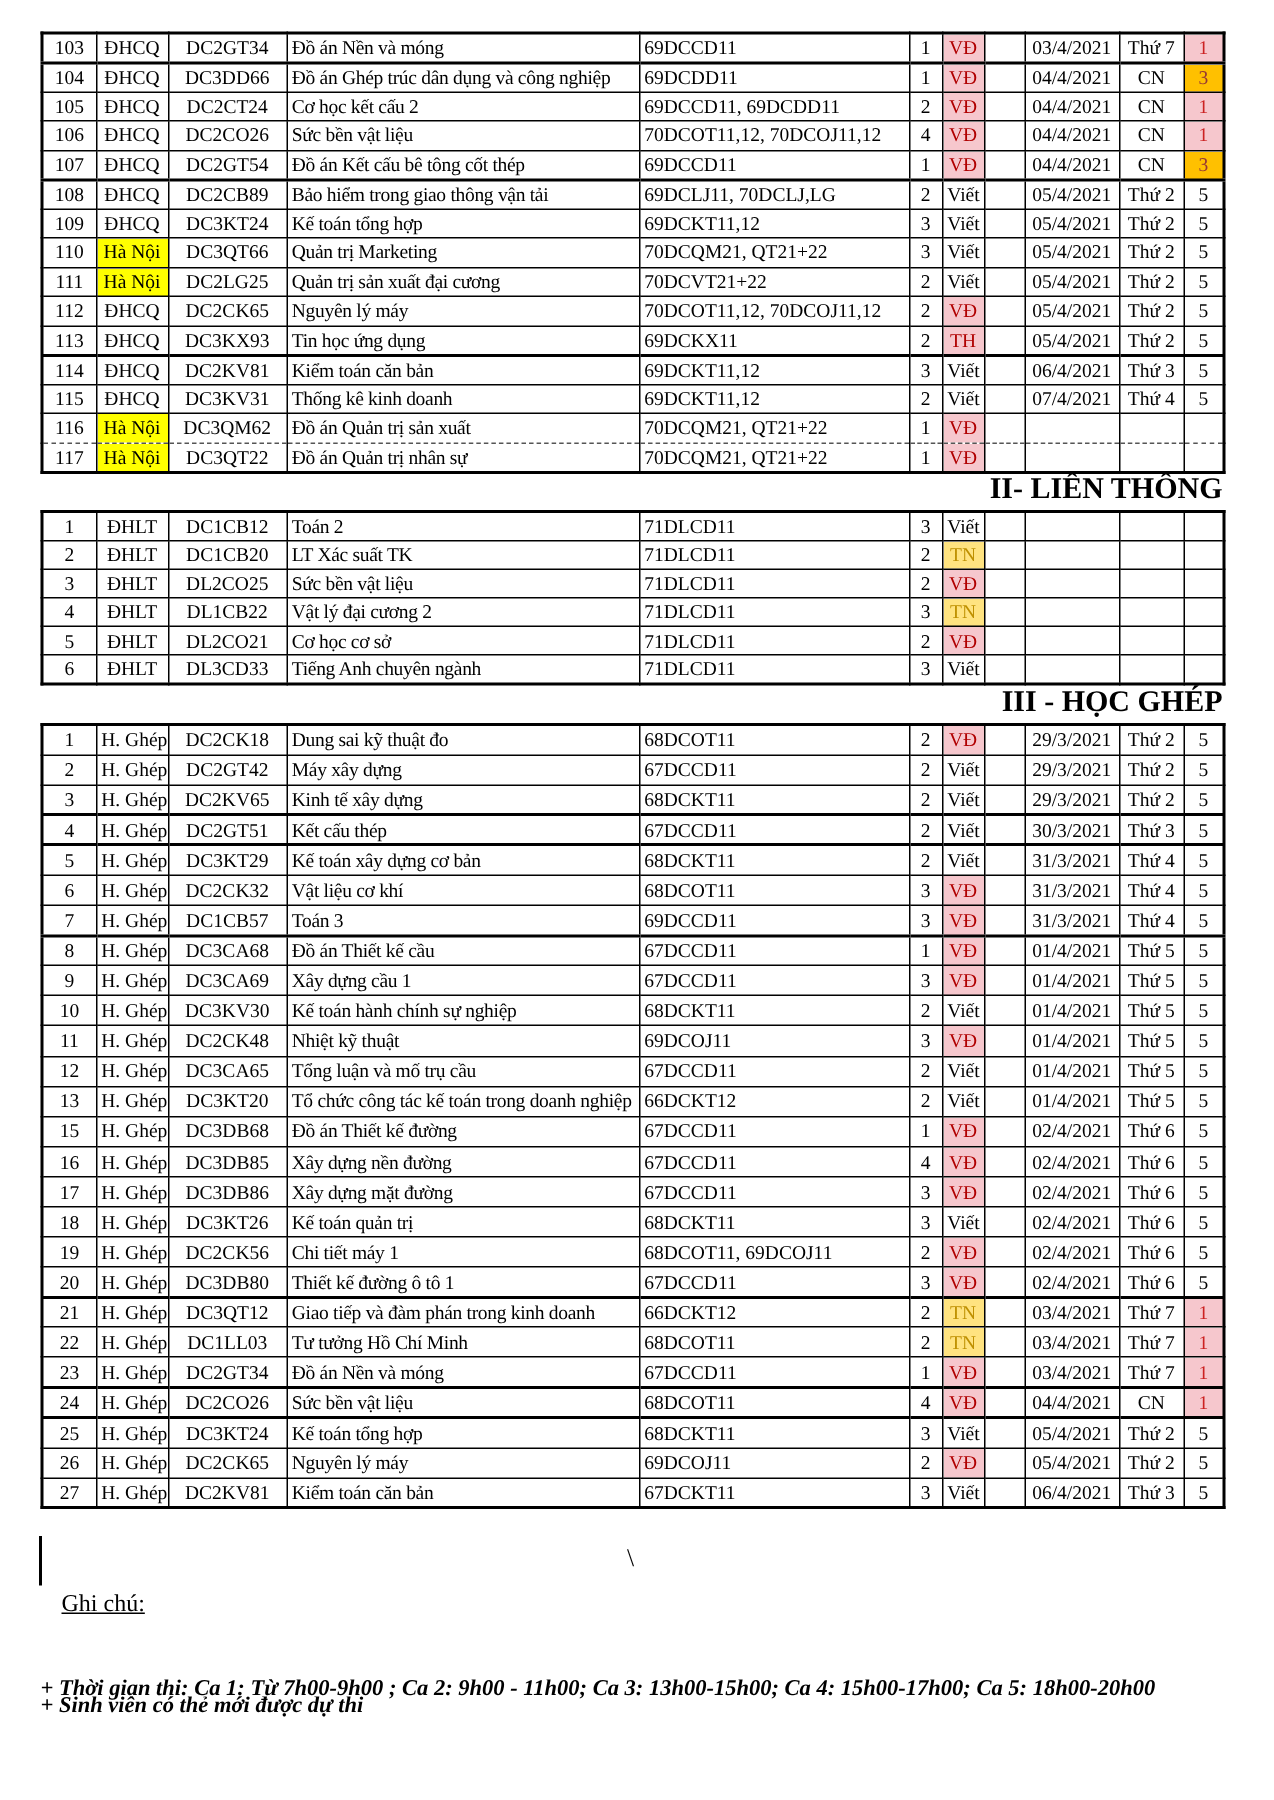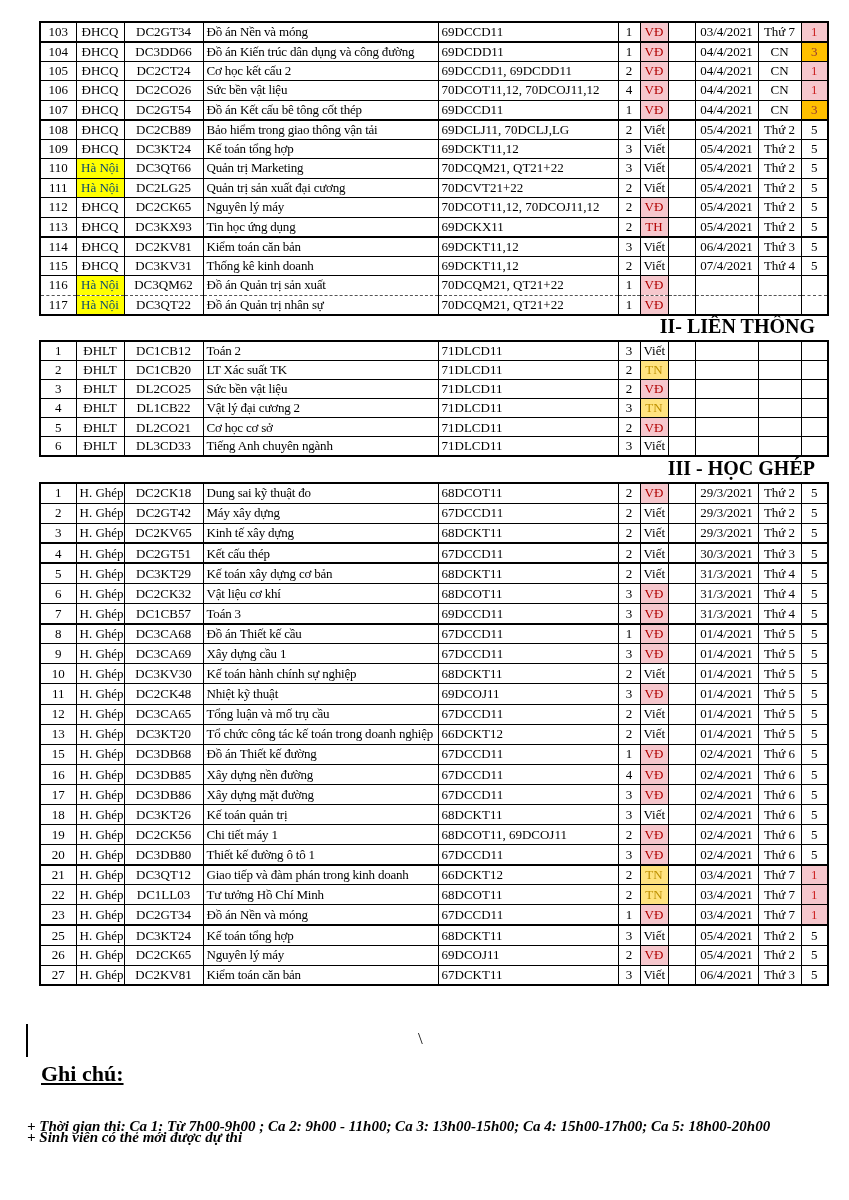--- a/index.html
+++ b/index.html
@@ -1,49 +1,49 @@
 <!DOCTYPE html>
 <html><head>
 <meta charset="utf-8">
 <style>
   html,body{margin:0;padding:0;}
   body{width:849px;height:1200px;background:#ffffff;position:relative;overflow:hidden;
        font-family:"Liberation Serif","DejaVu Serif",serif;color:#000;}
   .page{position:absolute;inset:0;}
 
-  table.sched{position:absolute;left:39px;width:788px;border-collapse:collapse;table-layout:fixed;
+  table.sched{position:absolute;left:27px;width:788px;border-collapse:collapse;table-layout:fixed;
               border:2px solid #000;}
   table.sched td{border:1px solid #000;font-size:13px;line-height:1.05;padding:0 3px;
                  white-space:nowrap;overflow:hidden;vertical-align:middle;}
   .t1 tr{height:19.5px;} .t2 tr{height:19.2px;} .t3 tr{height:20.1px;}
 
   td.c-stt,td.c-he,td.c-ma,td.c-tc,td.c-ht,td.c-ngay,td.c-thu,td.c-ca{text-align:center;padding:0 1px;}
   td.c-ten,td.c-lop{text-align:left;}
   td.c-ten{font-size:12.6px;letter-spacing:-0.2px;}
 
   
   td.c-he,td.c-ma,td.c-ten,td.c-lop,td.c-sp{border-left-width:2px;}
 
   tr.thick-bottom td{border-bottom-width:2px;}
   tr.no-bottom td{border-bottom:0;}
   tr.dashed-top td{border-top:1px dashed #555;}
 
   
-  td.hl-yellow{background:#FFFF00;color:#0c4a6e;}
+  td.hl-yellow{background:#FFFF00;color:#000000;}
   td.hl-pink{background:#F6C7CD;color:#B00000;}
   td.hl-amber{background:#FFE380;color:#BF9000;}
   td.hl-pink-session{background:#F6C7CD;color:#CC2222;}
   td.hl-orange{background:#FFC000;color:#953735;}
 
   .sec-title{position:absolute;left:27px;width:788px;text-align:right;
              font-weight:bold;font-size:20px;line-height:23px;}
   #title-lt{top:315px;}
   #title-hg{top:457px;}
 
-  .ghichu{position:absolute;left:41px;top:1061px;font-size:22px;font-weight:bold;
+  .ghichu{position:absolute;left:41px;top:1061px;font-size:16px;font-weight:normal;
           text-decoration:underline;}
   .note{position:absolute;left:27px;font-size:15px;font-weight:bold;font-style:italic;}
   #note1{top:1118px;}
   #note2{top:1129px;}
 
   .stray{position:absolute;left:418px;top:1029px;font-size:17px;}
   .tick{position:absolute;left:26px;top:1024px;width:2px;height:33px;background:#000;}
 </style>
 </head>
 <body>
@@ -75,21 +75,21 @@
           <td class="c-ht hl-pink">VĐ</td>
           <td class="c-sp"></td>
           <td class="c-ngay">03/4/2021</td>
           <td class="c-thu">Thứ 7</td>
           <td class="c-ca hl-pink-session">1</td>
         </tr>
         <tr>
           <td class="c-stt">104</td>
           <td class="c-he">ĐHCQ</td>
           <td class="c-ma">DC3DD66</td>
-          <td class="c-ten">Đồ án Kiến trúc dân dụng và công đường</td>
+          <td class="c-ten">Đồ án Ghép trúc dân dụng và công nghiệp</td>
           <td class="c-lop">69DCDD11</td>
           <td class="c-tc">1</td>
           <td class="c-ht hl-pink">VĐ</td>
           <td class="c-sp"></td>
           <td class="c-ngay">04/4/2021</td>
           <td class="c-thu">CN</td>
           <td class="c-ca hl-orange">3</td>
         </tr>
         <tr>
           <td class="c-stt">105</td>
@@ -657,20 +657,33 @@
           <td class="c-ma">DC2GT34</td>
           <td class="c-ten">Đồ án Nền và móng</td>
           <td class="c-lop">67DCCD11</td>
           <td class="c-tc">1</td>
           <td class="c-ht hl-pink">VĐ</td>
           <td class="c-sp"></td>
           <td class="c-ngay">03/4/2021</td>
           <td class="c-thu">Thứ 7</td>
           <td class="c-ca hl-pink-session">1</td>
         </tr>
+        <tr class="thick-bottom">
+          <td class="c-stt">24</td>
+          <td class="c-he">H. Ghép</td>
+          <td class="c-ma">DC2CO26</td>
+          <td class="c-ten">Sức bền vật liệu</td>
+          <td class="c-lop">68DCOT11</td>
+          <td class="c-tc">4</td>
+          <td class="c-ht hl-pink">VĐ</td>
+          <td class="c-sp"></td>
+          <td class="c-ngay">04/4/2021</td>
+          <td class="c-thu">CN</td>
+          <td class="c-ca hl-pink-session">1</td>
+        </tr>
         <tr>
           <td class="c-stt">25</td>
           <td class="c-he">H. Ghép</td>
           <td class="c-ma">DC3KT24</td>
           <td class="c-ten">Kế toán tổng hợp</td>
           <td class="c-lop">68DCKT11</td>
           <td class="c-tc">3</td>
           <td class="c-ht">Viết</td>
           <td class="c-sp"></td>
           <td class="c-ngay">05/4/2021</td>

